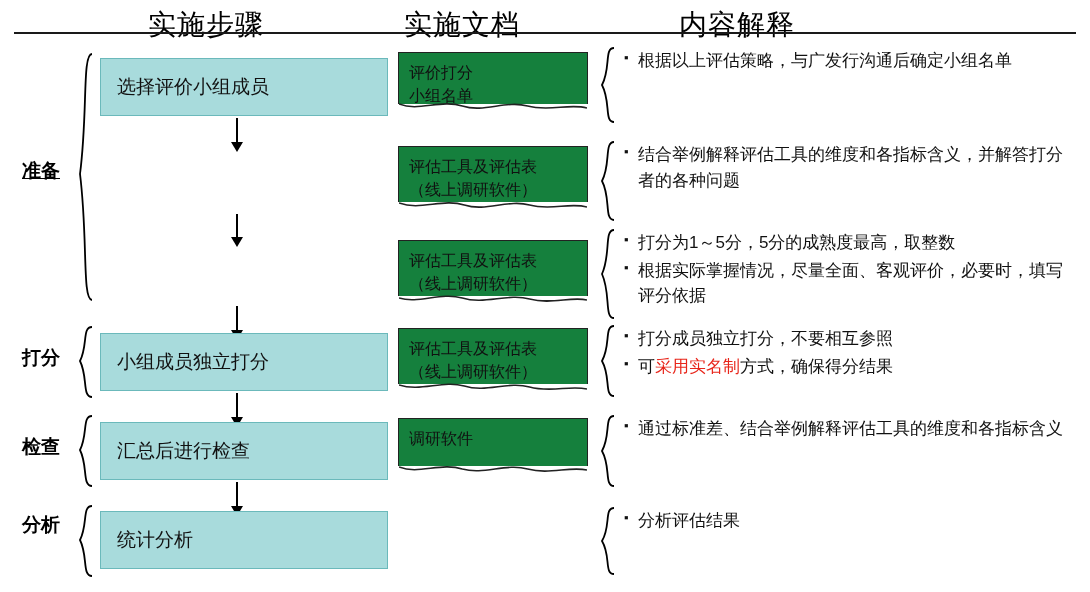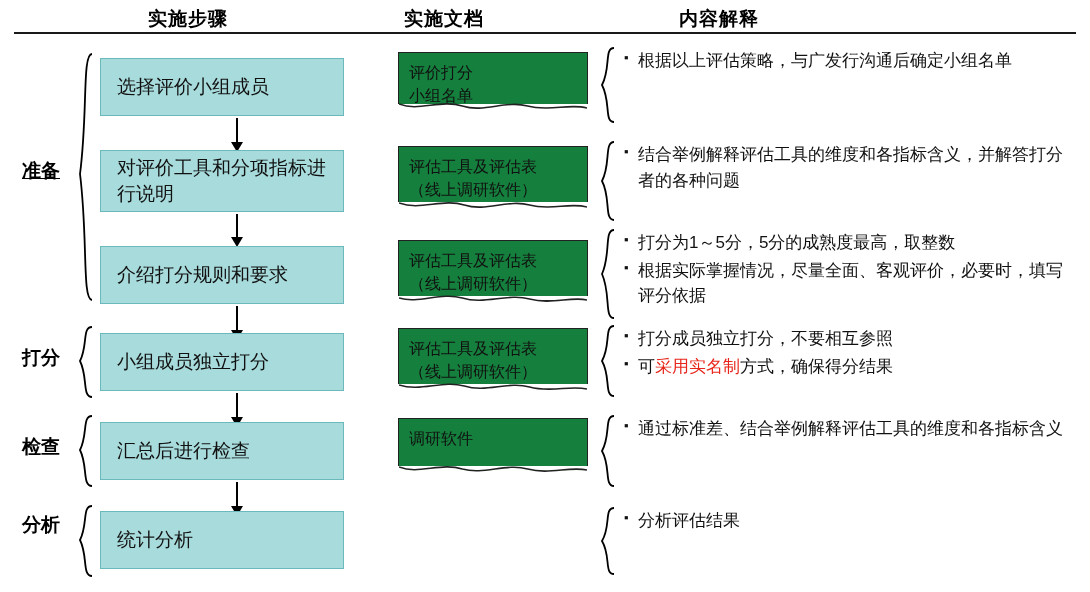--- a/index.html
+++ b/index.html
@@ -23,22 +23,22 @@
   
   .header {
     position: absolute;
     top: 4px;
     left: 0;
     width: 1090px;
     height: 34px;
   }
   .header .col-title {
     position: absolute;
-    font-size: 19px;
-    font-weight: bold;
+    font-size: 28px;
+    font-weight: normal;
     letter-spacing: 1px;
     color: #000;
     white-space: nowrap;
   }
   .header .c1 { left: 148px; top: 2px; }
   .header .c2 { left: 404px; top: 2px; }
   .header .c3 { left: 679px; top: 2px; }
 
   .rule {
     position: absolute;
@@ -62,21 +62,21 @@
     font-size: 0;
     color: #000;
     line-height: 1;
   }
   .brace svg { display: block; }
 
   
   .step-box {
     position: absolute;
     left: 100px;
-    width: 244px;
+    width: 288px;
     background: #a8dbdc;
     border: 1px solid #6bb9bb;
     box-sizing: border-box;
     display: flex;
     align-items: center;
     padding: 0 16px;
     font-size: 19px;
     color: #111;
     line-height: 1.35;
   }
@@ -202,28 +202,22 @@
     <svg width="20" height="74" viewBox="0 0 20 74" fill="none" xmlns="http://www.w3.org/2000/svg">
       <path d="M16 2 C6 2 12 20 4 36 C12 52 6 72 16 72" stroke="#000" stroke-width="1.8" fill="none"></path>
     </svg>
   </div>
 
   <div class="step-box" style="top:58px; height:58px;">
     <span>选择评价小组成员</span>
   </div>
   <div class="arrow" style="top:118px; height:25px;"></div>
 
-  <div class="step-box" style="top:150px; height:62px;">
-    <span>对评价工具和分项指标进行说明</span>
-  </div>
   <div class="arrow" style="top:214px; height:24px;"></div>
 
-  <div class="step-box" style="top:246px; height:58px;">
-    <span>介绍打分规则和要求</span>
-  </div>
   <div class="arrow" style="top:306px; height:25px;"></div>
 
   <div class="step-box" style="top:333px; height:58px;">
     <span>小组成员独立打分</span>
   </div>
   <div class="arrow" style="top:393px; height:25px;"></div>
 
   <div class="step-box" style="top:422px; height:58px;">
     <span>汇总后进行检查</span>
   </div>

